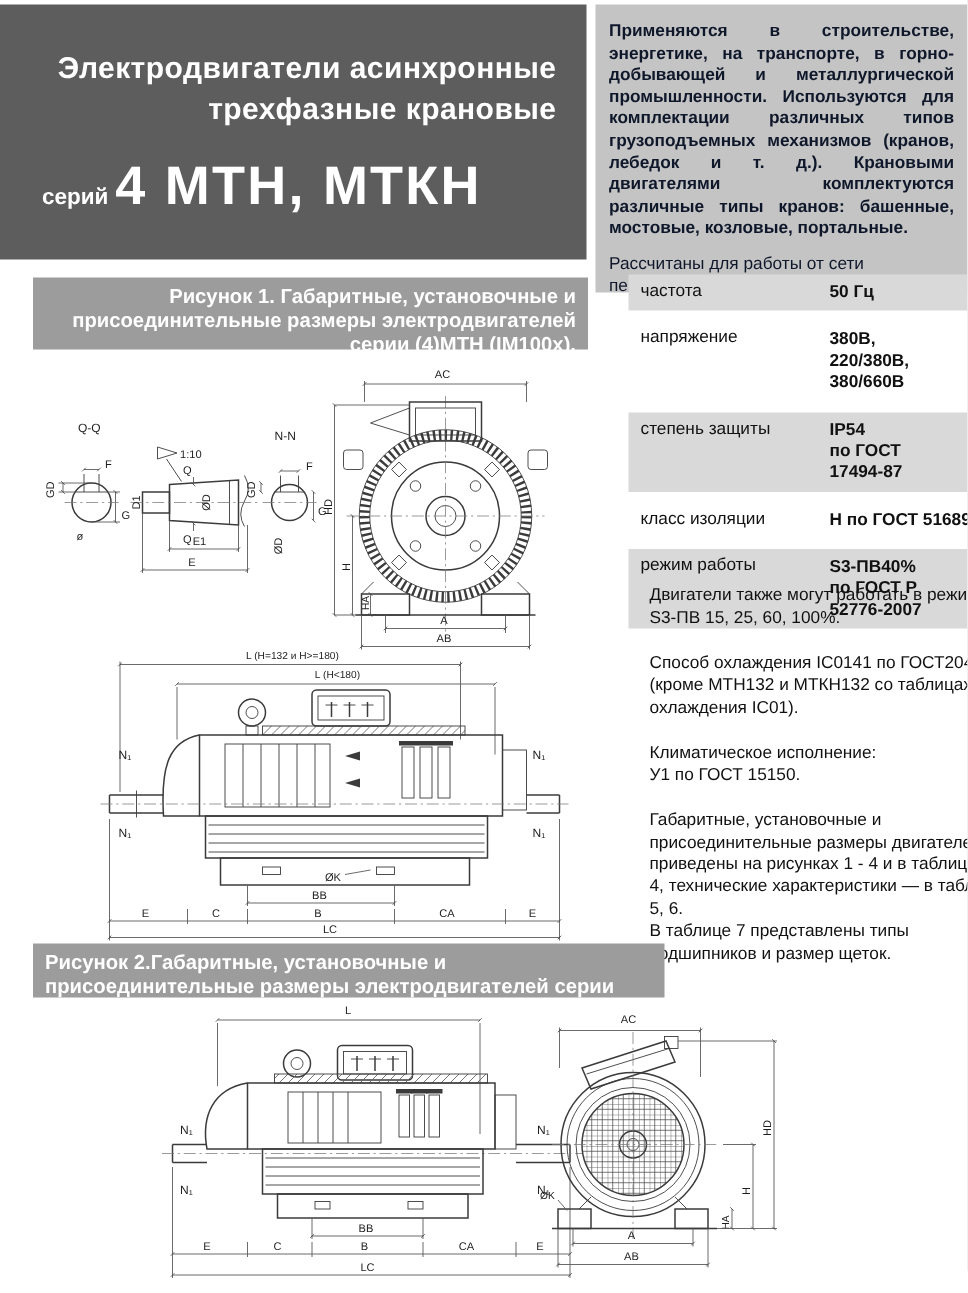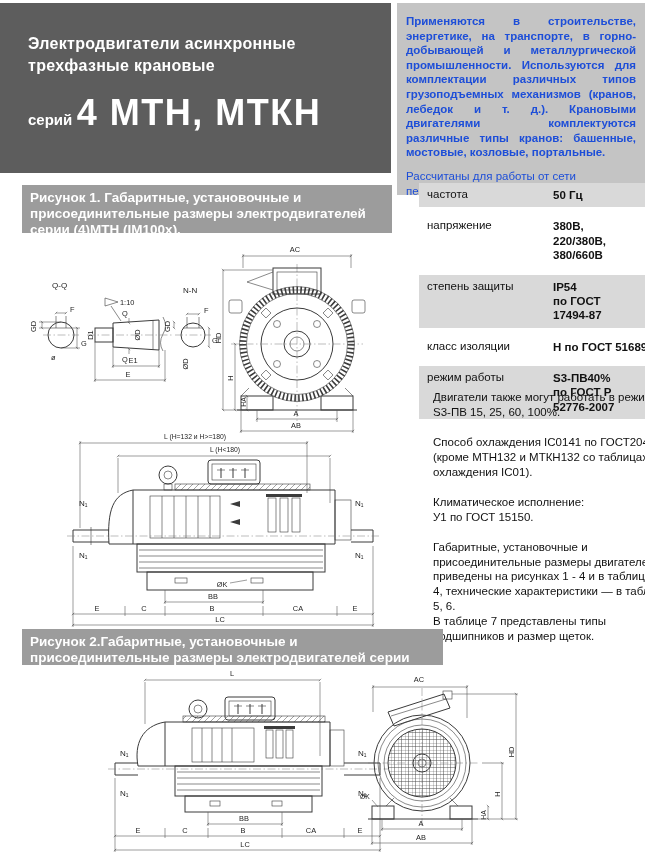--- a/index.html
+++ b/index.html
@@ -7,36 +7,36 @@
     position:relative; width:645px; height:862px; background:#ffffff;
     font-family:"Liberation Sans","DejaVu Sans",sans-serif; overflow:hidden;
     margin:0 auto;
   }
   
   .box-dark {
     position:absolute; left:0; top:3px; width:391px; height:170px;
     background:#5d5d5d; color:#ffffff; box-sizing:border-box;
     padding:30px 20px 0 28px;
   }
-  .title-lines { font-size:16px; font-weight:bold; line-height:1.35; white-space:pre-line; letter-spacing:.3px; }
+  .title-lines { font-size:20px; font-weight:bold; line-height:1.35; white-space:pre-line; letter-spacing:.3px;text-align:right; }
   .series-row { margin-top:16px; white-space:nowrap; }
   .series-prefix { font-size:15px; font-weight:bold; }
   .series-value { font-size:36px; font-weight:bold; letter-spacing:1.5px; }
   .box-light {
     position:absolute; left:397px; top:3px; width:248px; height:192px;
-    background:#c4c4c4; color:#1d4ed8; box-sizing:border-box; padding:11px 9px 0 9px;
+    background:#c4c4c4; color:#0f172a; box-sizing:border-box; padding:11px 9px 0 9px;
   }
   .intro-main { margin:0; font-size:11.5px; font-weight:bold; line-height:1.27; text-align:justify; }
   .intro-note { margin:9px 0 0 0; font-size:11.5px; font-weight:normal; line-height:1.27; }
   
   .caption {
     position:absolute; background:#9c9c9c; color:#ffffff; font-weight:bold;
     font-size:13.5px; line-height:1.2; padding:5px 8px; box-sizing:border-box;
   }
-  .caption-1 { left:22px; top:185px; width:370px; height:48px; }
+  .caption-1 { left:22px; top:185px; width:370px; height:48px;text-align:right; }
   .caption-2 { left:22px; top:629px; width:421px; height:36px; }
   
   .spec-table { position:absolute; left:419px; top:183px; width:248px; font-size:11.5px; color:#111; }
   .spec-row { display:flex; padding:5px 4px 5px 8px; margin-bottom:7px; }
   .spec-row.shaded { background:#d9d9d9; }
   .spec-label { width:126px; flex:0 0 126px; }
   .spec-value { font-weight:bold; white-space:pre-line; line-height:1.25; }
   
   .notes { position:absolute; left:397px; top:390px; width:247px; font-size:11.5px; line-height:1.3; color:#111;margin-left:36px; }
   .notes p { margin:0 0 15px 0; white-space:pre-line; }

